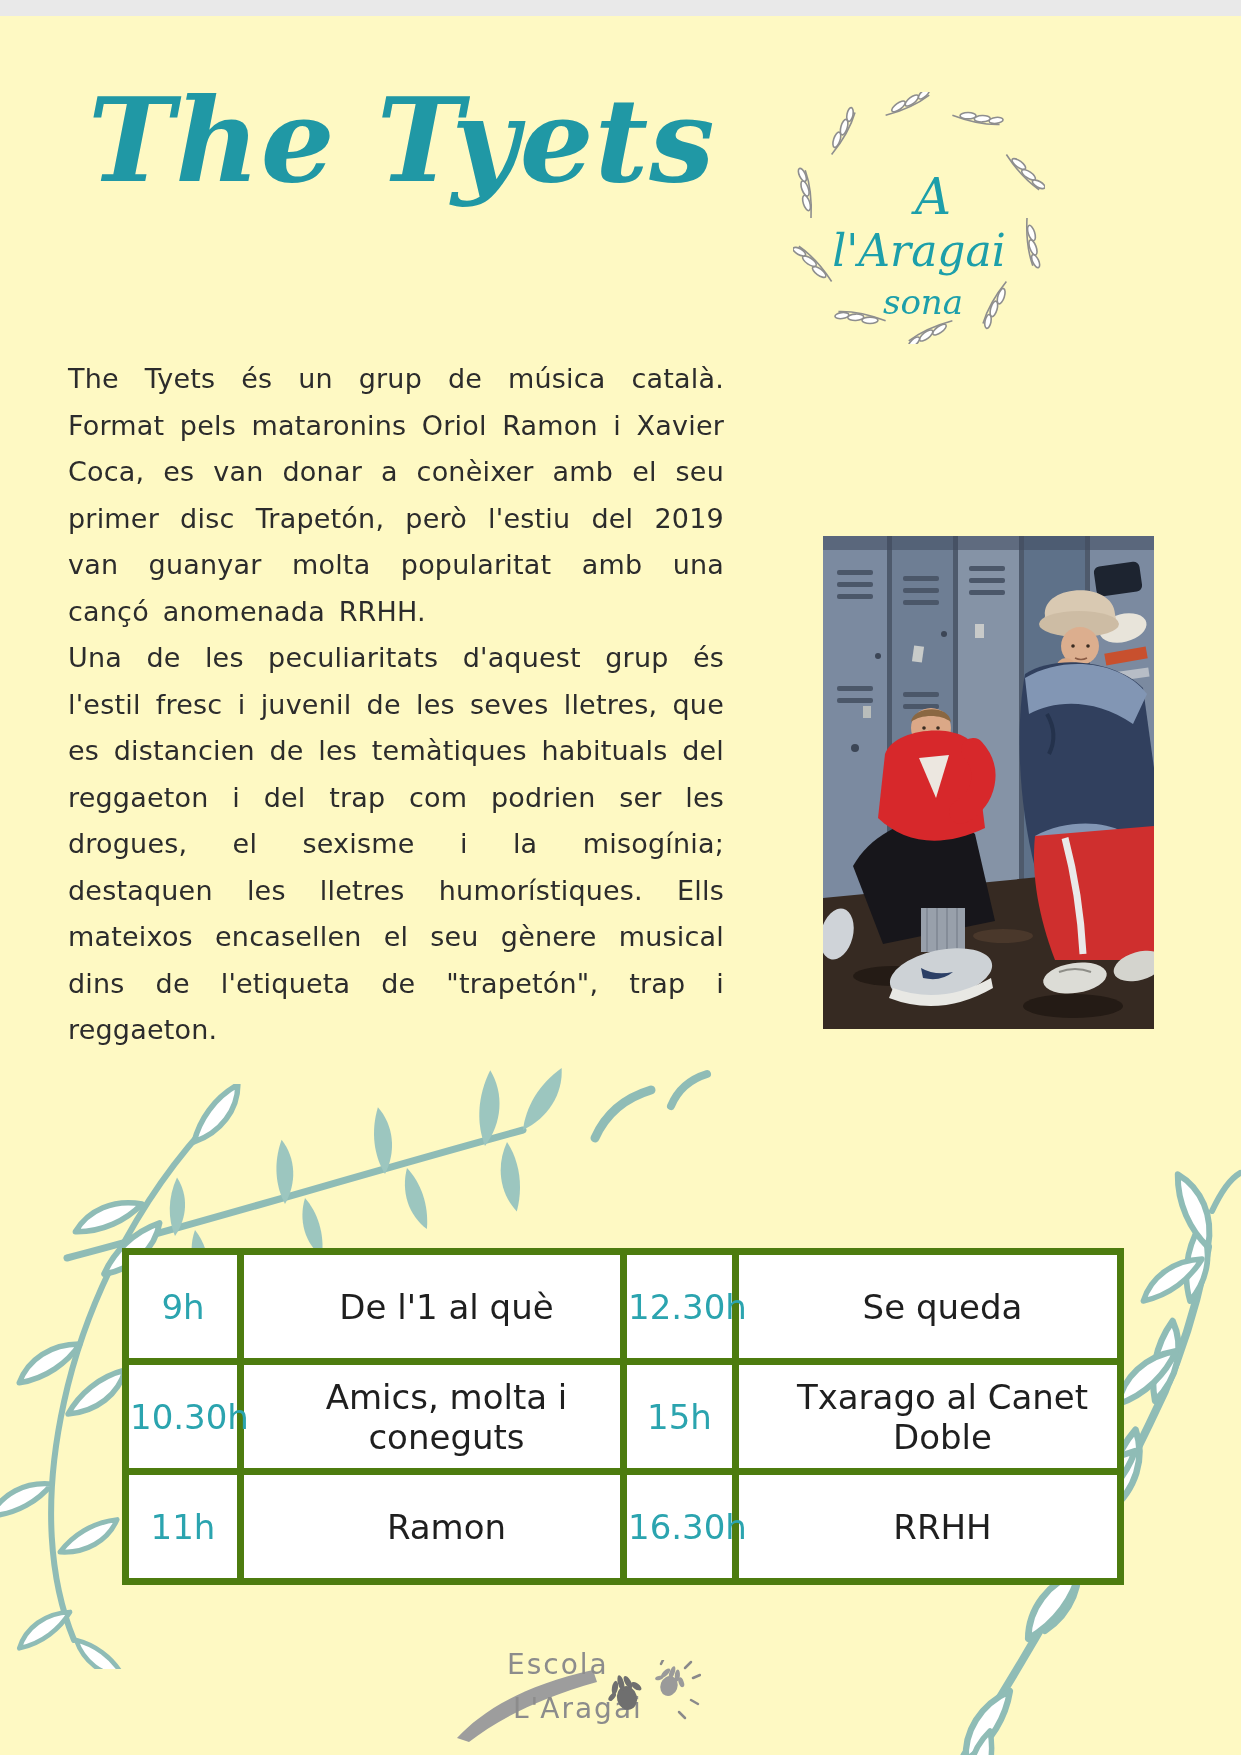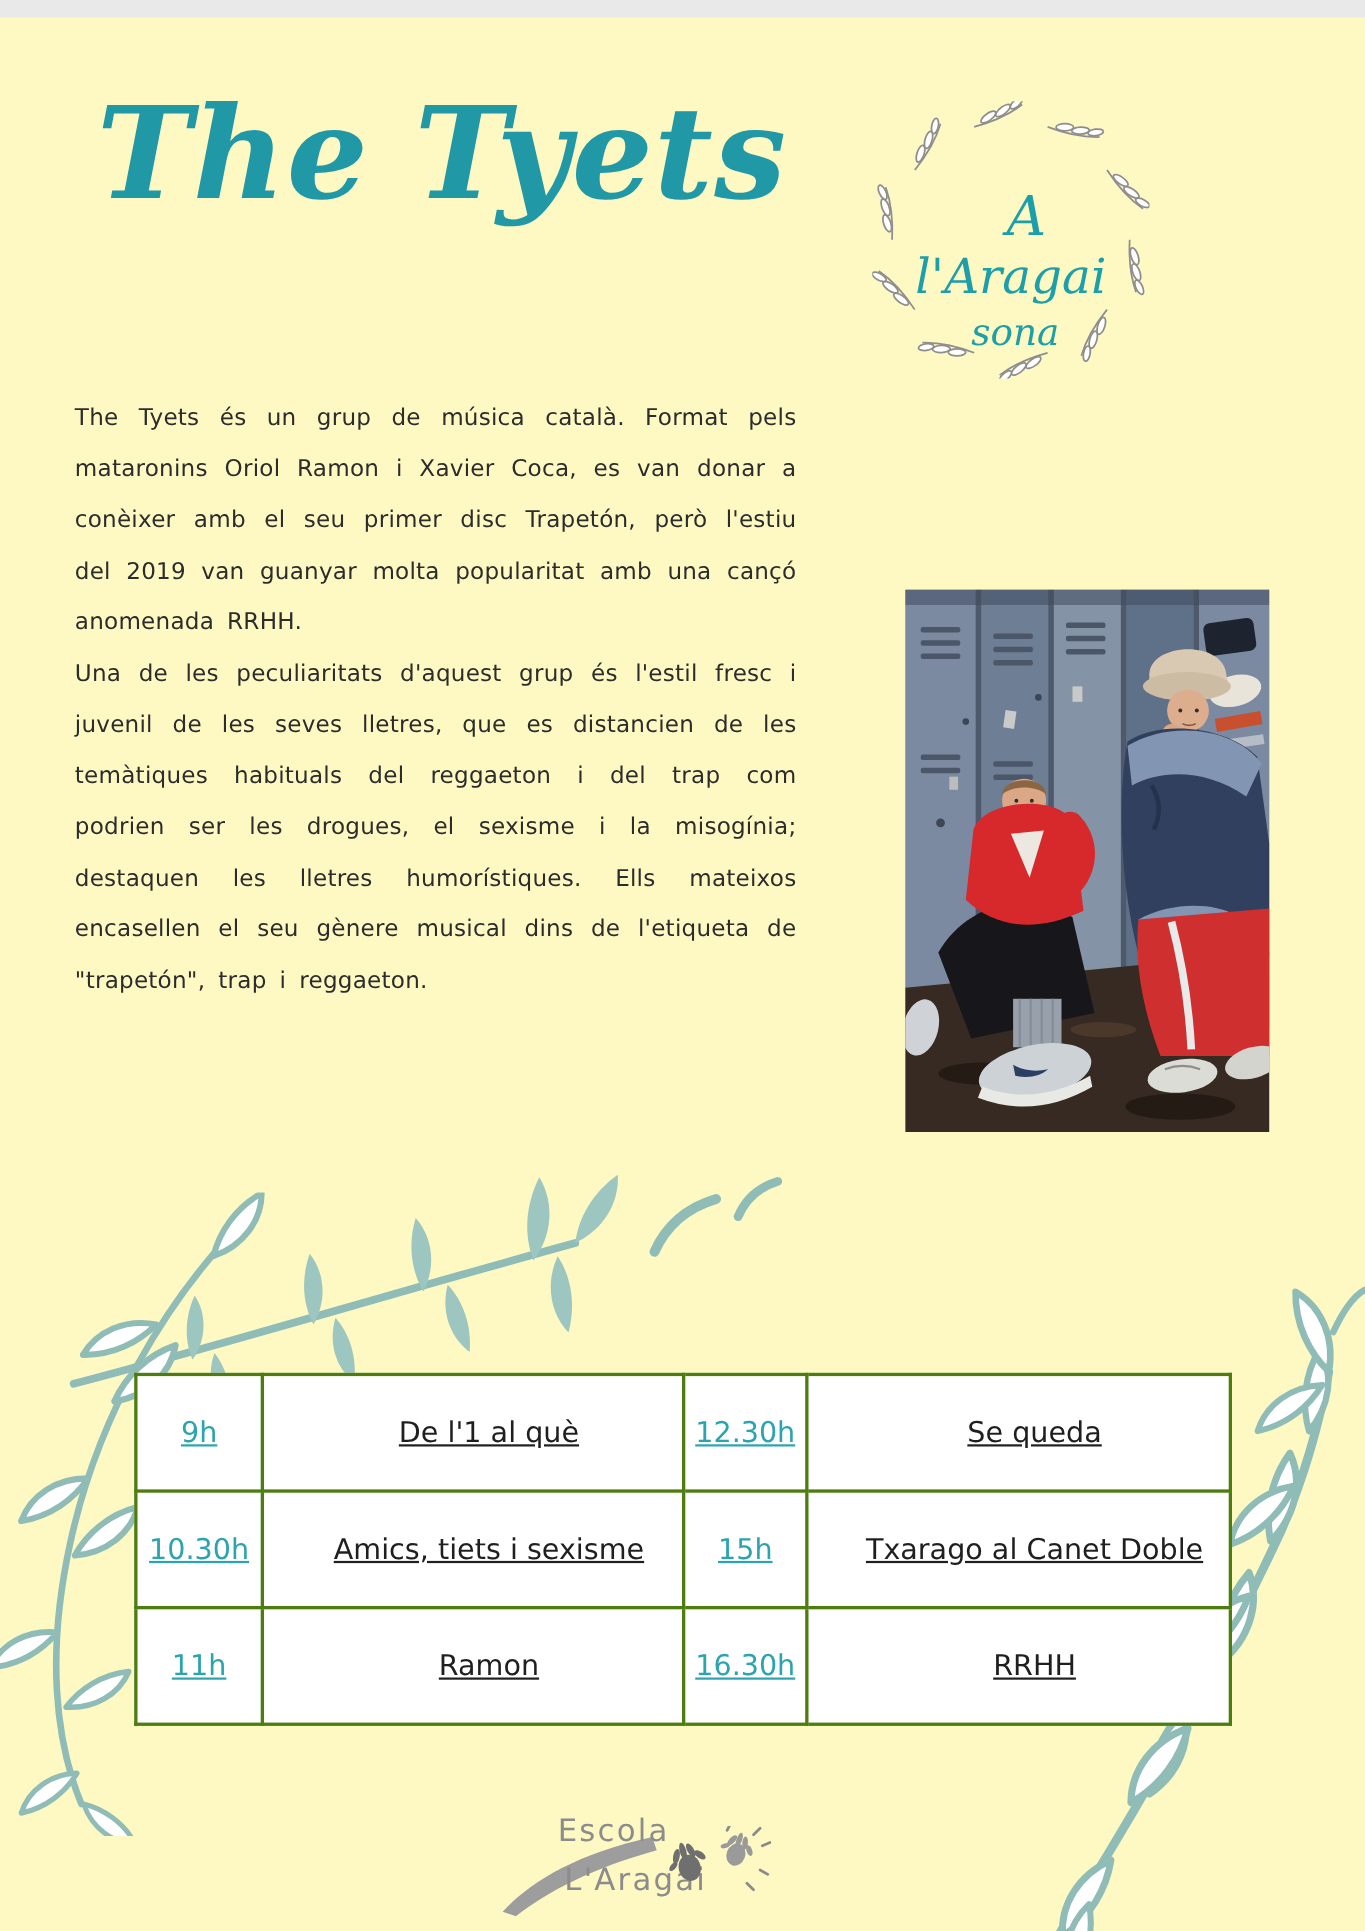--- a/index.html
+++ b/index.html
@@ -18,34 +18,34 @@
   .wreath { position:absolute; left:793px; top:76px; width:252px; height:252px; z-index:1; }
   .wreath .wst { stroke:#8e8e8e; stroke-width:1.6; fill:none; }
   .wreath ellipse { fill:#ffffff; stroke:#8e8e8e; stroke-width:1.6; }
   .wreath text {
     font-family:"DejaVu Serif", serif; font-style:italic; fill:#1d9faa;
     text-anchor:middle;
   }
   
   .article {
     position:absolute; left:68px; top:340px; width:656px; z-index:1;
-    font-size:21px; line-height:46.5px; color:#2c2c2c;
+    font-size:27px; line-height:46.5px; color:#2c2c2c;
     text-align:justify; word-spacing:5px; letter-spacing:0.2px;
   }
   .article p { margin:0; }
   
   .photo { position:absolute; left:823px; top:520px; width:331px; height:493px; z-index:1; }
   
   .schedule {
     position:absolute; left:122px; top:1232px; width:995px; z-index:3;
     border-collapse:collapse; background:#ffffff; table-layout:fixed;
   }
   .schedule td {
-    border:3px solid #4d7c0f; height:101px; vertical-align:middle;
-    background:#ffffff; font-size:26px;text-decoration:underline;
+    border:7px solid #4d7c0f; height:101px; vertical-align:middle;
+    background:#ffffff; font-size:34px;
   }
   .schedule td.t { color:#2ba4af; text-align:center; }
   .schedule td.s { color:#1f1f1f; text-align:center; padding-left:30px; }
   
   .deco { position:absolute; z-index:0; }
   .deco-top   { left:55px;  top:1030px; }
   .deco-left  { left:-20px; top:1068px; }
   .deco-br    { left:950px; top:1135px; }
   .oleaf { fill:#ffffff; stroke:#8fbcb6; stroke-width:5; stroke-linejoin:round; }
   .sleaf { fill:#9cc6bf; }
@@ -251,21 +251,21 @@
       </colgroup>
     <tbody>
       <tr>
         <td class="t">9h</td>
         <td class="s">De l'1 al què</td>
         <td class="t">12.30h</td>
         <td class="s">Se queda</td>
       </tr>
       <tr>
         <td class="t">10.30h</td>
-        <td class="s">Amics, tiets i sexisme</td>
+        <td class="s">Amics, molta i coneguts</td>
         <td class="t">15h</td>
         <td class="s">Txarago al Canet Doble</td>
       </tr>
       <tr>
         <td class="t">11h</td>
         <td class="s">Ramon</td>
         <td class="t">16.30h</td>
         <td class="s">RRHH</td>
       </tr>
     </tbody>

